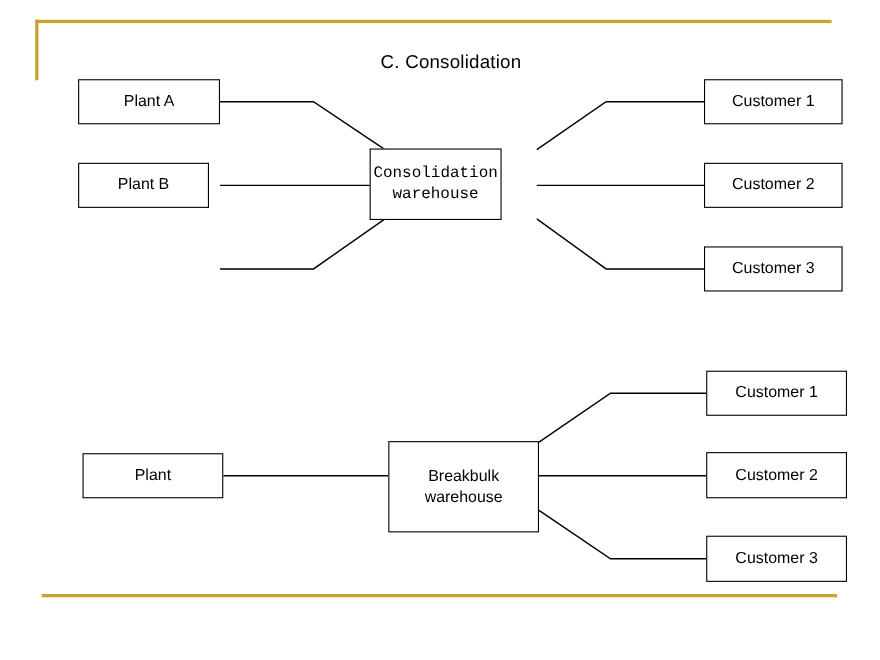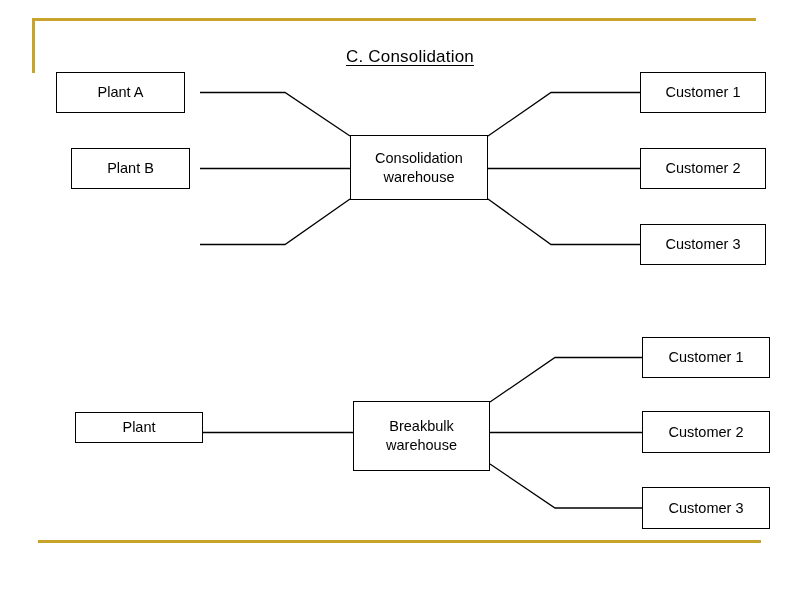--- a/index.html
+++ b/index.html
@@ -36,21 +36,20 @@
     left: 38px;
     top: 540px;
     width: 723px;
     height: 3px;
   }
   
   .section-title {
     position: absolute;
     font-size: 17px;
     color: #000000;
-    text-decoration: underline;
     text-underline-offset: 3px;
     white-space: nowrap;
     letter-spacing: 0.2px;
   }
   #title-consolidation {
     left: 346px;
     top: 47px;
   }
   #title-breakbulk {
     left: 374px;
@@ -69,30 +68,30 @@
     font-size: 14.5px;
     line-height: 1.28;
     color: #000000;
     z-index: 3;
   }
   .node .node-label {
     display: block;
     white-space: pre-line;
   }
   
-  #node-plant-a   { left: 56px;  top: 72px;  width: 129px; height: 41px; }
+  #node-plant-a   { left: 71px;  top: 72px;  width: 129px; height: 41px; }
   #node-plant-b   { left: 71px;  top: 148px; width: 119px; height: 41px; }
   #node-plant-c   { left: 71px;  top: 224px; width: 129px; height: 41px; }
-  #node-consolidation-warehouse { left: 350px; top: 135px; width: 138px; height: 65px; }
+  #node-consolidation-warehouse { left: 336px; top: 135px; width: 120px; height: 65px; font-family: Liberation Mono, monospace; }
   #node-cust-1-top { left: 640px; top: 72px;  width: 126px; height: 41px; }
   #node-cust-2-top { left: 640px; top: 148px; width: 126px; height: 41px; }
   #node-cust-3-top { left: 640px; top: 224px; width: 126px; height: 41px; }
   
-  #node-plant        { left: 75px;  top: 412px; width: 128px; height: 31px; }
-  #node-breakbulk-warehouse { left: 353px; top: 401px; width: 137px; height: 70px; }
+  #node-plant        { left: 75px;  top: 412px; width: 128px; height: 41px; }
+  #node-breakbulk-warehouse { left: 353px; top: 401px; width: 137px; height: 83px; }
   #node-cust-1-bot { left: 642px; top: 337px; width: 128px; height: 41px; }
   #node-cust-2-bot { left: 642px; top: 411px; width: 128px; height: 42px; }
   #node-cust-3-bot { left: 642px; top: 487px; width: 128px; height: 42px; }
   
   #connectors {
     position: absolute;
     left: 0;
     top: 0;
     width: 800px;
     height: 600px;

